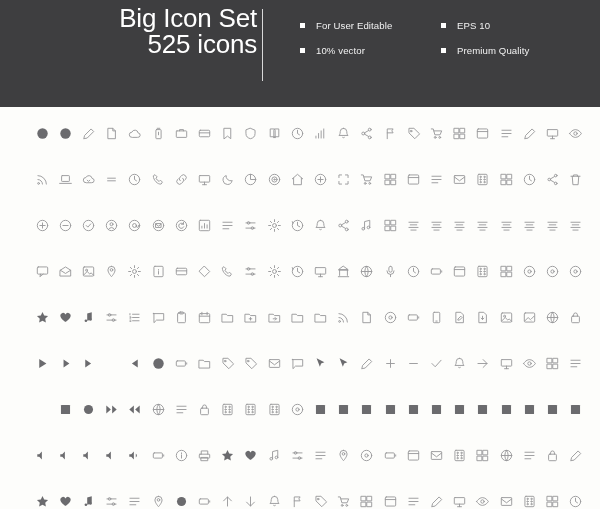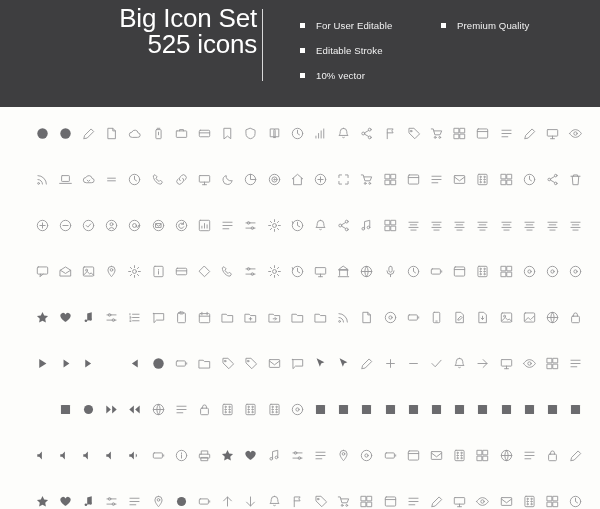--- a/index.html
+++ b/index.html
@@ -133,28 +133,28 @@
   <div id="header-divider"></div>
 
   <div id="features">
     <div class="feature-col" id="feature-col-0">
       <div class="feature-row">
         <span class="bullet"></span>
         <span class="feature-label">For User Editable</span>
       </div>
       <div class="feature-row">
         <span class="bullet"></span>
-        <span class="feature-label">Editable Stroke</span>
-      </div>
+        <span class="feature-label">10% vector</span>
+      </div>
+    </div>
+    <div class="feature-col" id="feature-col-1">
       <div class="feature-row">
         <span class="bullet"></span>
-        <span class="feature-label">10% vector</span>
-      </div>
-    </div>
-    <div class="feature-col" id="feature-col-1">
+        <span class="feature-label">EPS 10</span>
+      </div>
       <div class="feature-row">
         <span class="bullet"></span>
         <span class="feature-label">Premium Quality</span>
       </div>
     </div>
   </div>
 </div>
 
 <div id="icon-grid">
     <div class="icon-row" style="top: 0px;">

